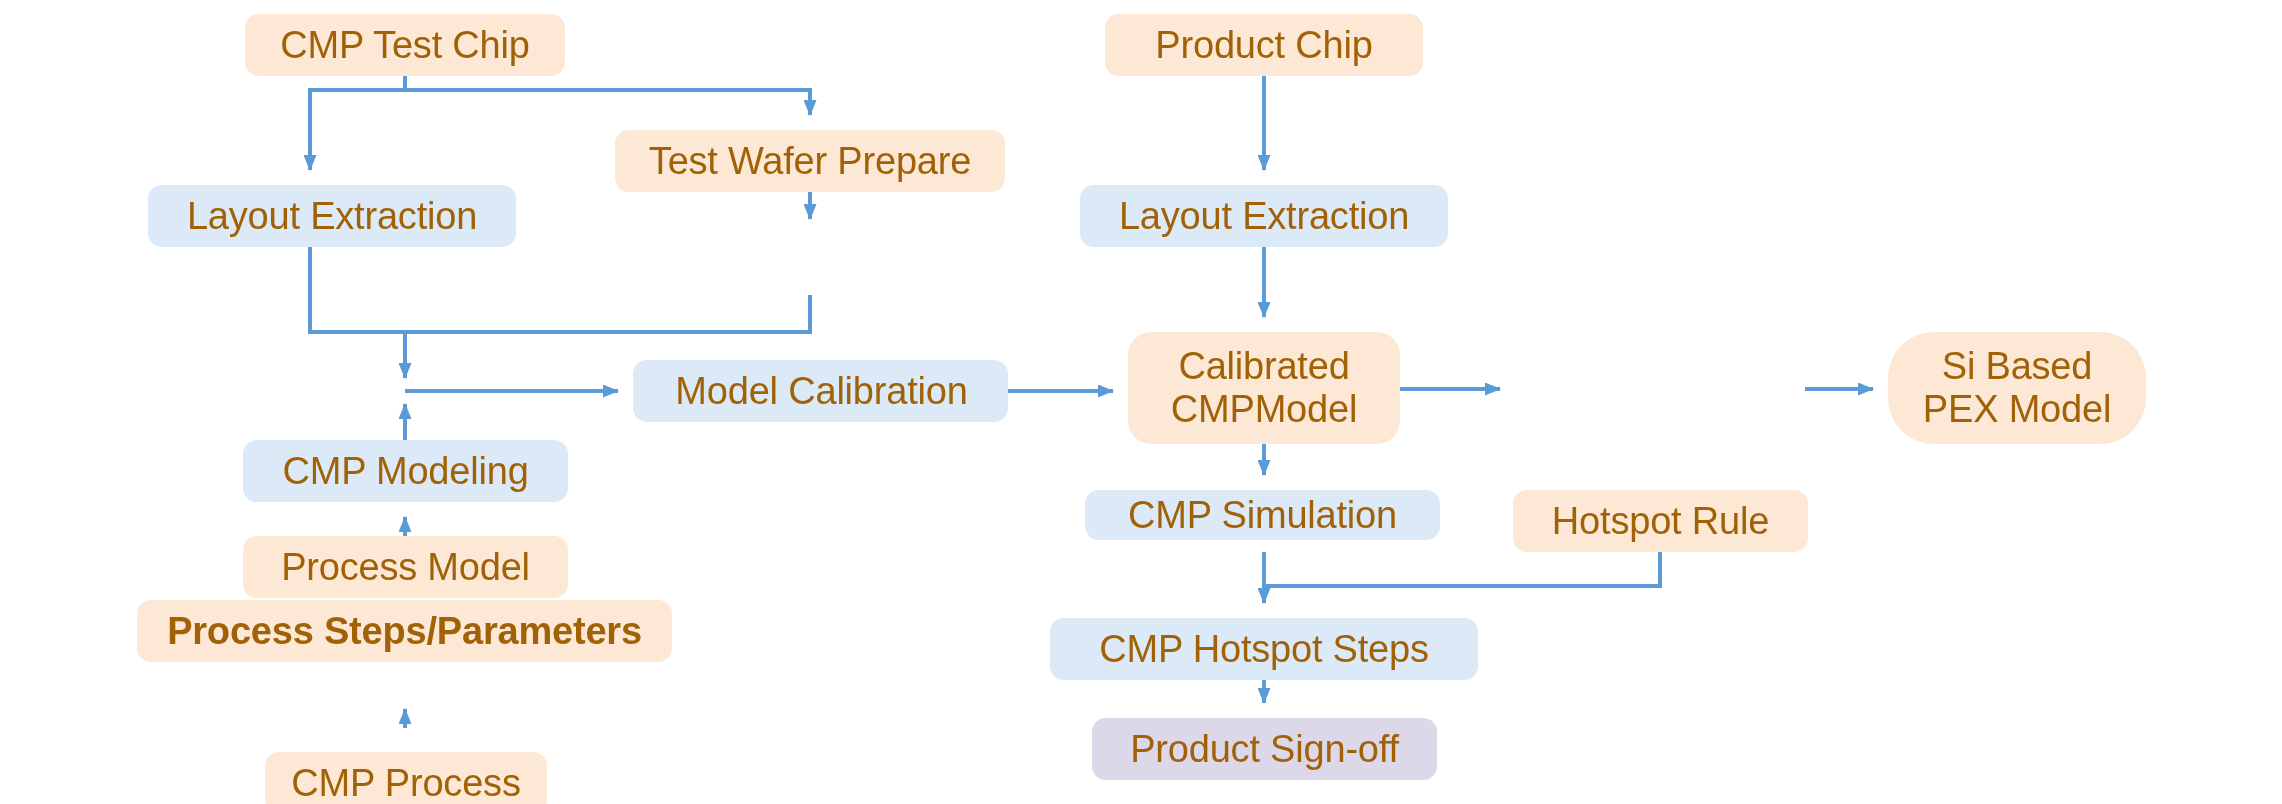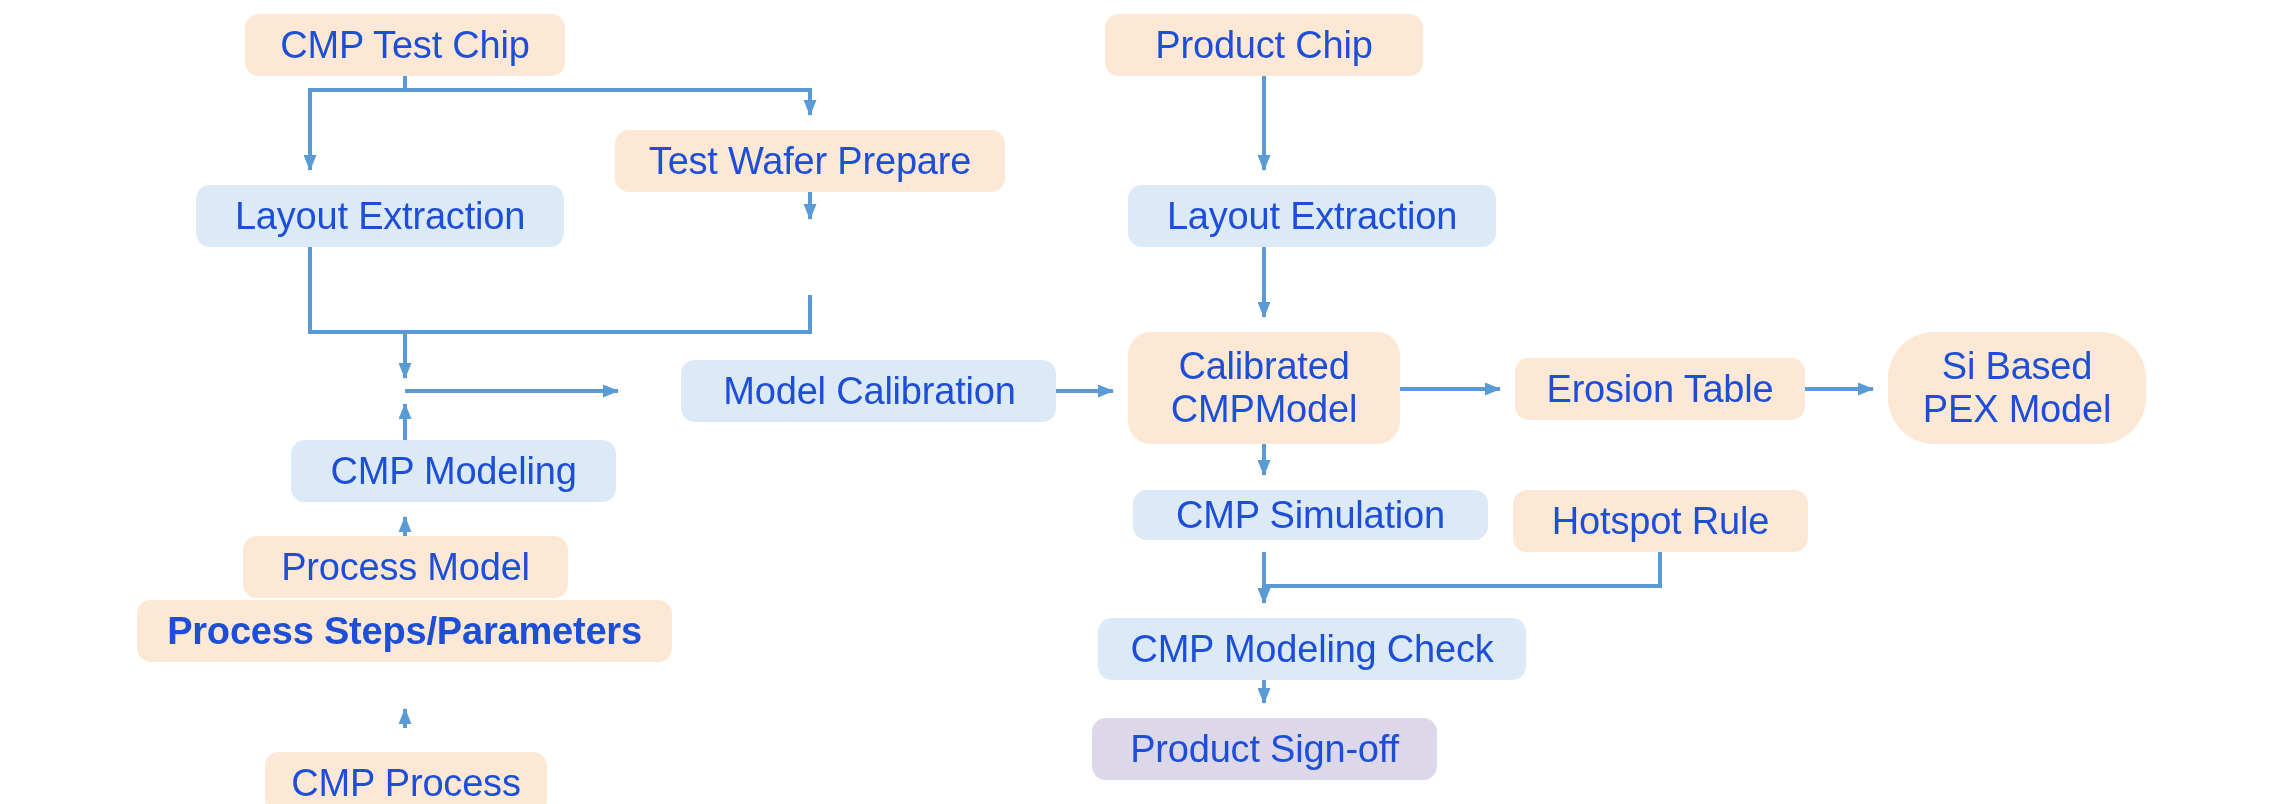--- a/index.html
+++ b/index.html
@@ -27,30 +27,30 @@
     height: 804px;
     pointer-events: none;
   }
   .node {
     position: absolute;
     box-sizing: border-box;
     display: flex;
     align-items: center;
     justify-content: center;
     text-align: center;
-    color: #1d4ed8;
+    color: #a16207;
     font-size: 38px;
     line-height: 1.12;
     letter-spacing: -0.2px;
     white-space: pre-line;
     border-radius: 14px;
     padding: 0 14px;
   }
   .n-orange { background: #fce8d5; }
-  .n-blue   { background: #dce9f7; margin-left: 48px; }
+  .n-blue   { background: #dce9f7; }
   .n-purple { background: #dcd7e9; }
   .r-stadium { border-radius: 46px; }
   .r-soft    { border-radius: 23px; }
 </style>
 </head>
 <body>
 
 <div id="canvas">
 
   <svg id="edges" viewBox="0 0 2282 804" xmlns="http://www.w3.org/2000/svg">
@@ -146,38 +146,35 @@
 
   <div class="node n-blue" style="left:1080px;top:185px;width:368px;height:62px;">
     <span>Layout Extraction</span>
   </div>
 
   <div class="node n-orange r-soft" style="left:1128px;top:332px;width:272px;height:112px;">
     <span>Calibrated
 CMPModel</span>
   </div>
 
-  <div class="node n-orange" style="left:1515px;top:358px;width:290px;height:62px;">
-    <span>Erosion Table</span>
-  </div>
 
   <div class="node n-orange r-stadium" style="left:1888px;top:332px;width:258px;height:112px;">
     <span>Si Based
 PEX Model</span>
   </div>
 
   <div class="node n-blue" style="left:1085px;top:490px;width:355px;height:50px;">
     <span>CMP Simulation</span>
   </div>
 
   <div class="node n-orange" style="left:1513px;top:490px;width:295px;height:62px;">
     <span>Hotspot Rule</span>
   </div>
 
   <div class="node n-blue" style="left:1050px;top:618px;width:428px;height:62px;">
-    <span>CMP Modeling Check</span>
+    <span>CMP Hotspot Steps</span>
   </div>
 
   <div class="node n-purple" style="left:1092px;top:718px;width:345px;height:62px;">
     <span>Product Sign-off</span>
   </div>
 
 </div>
 
 </body></html>

